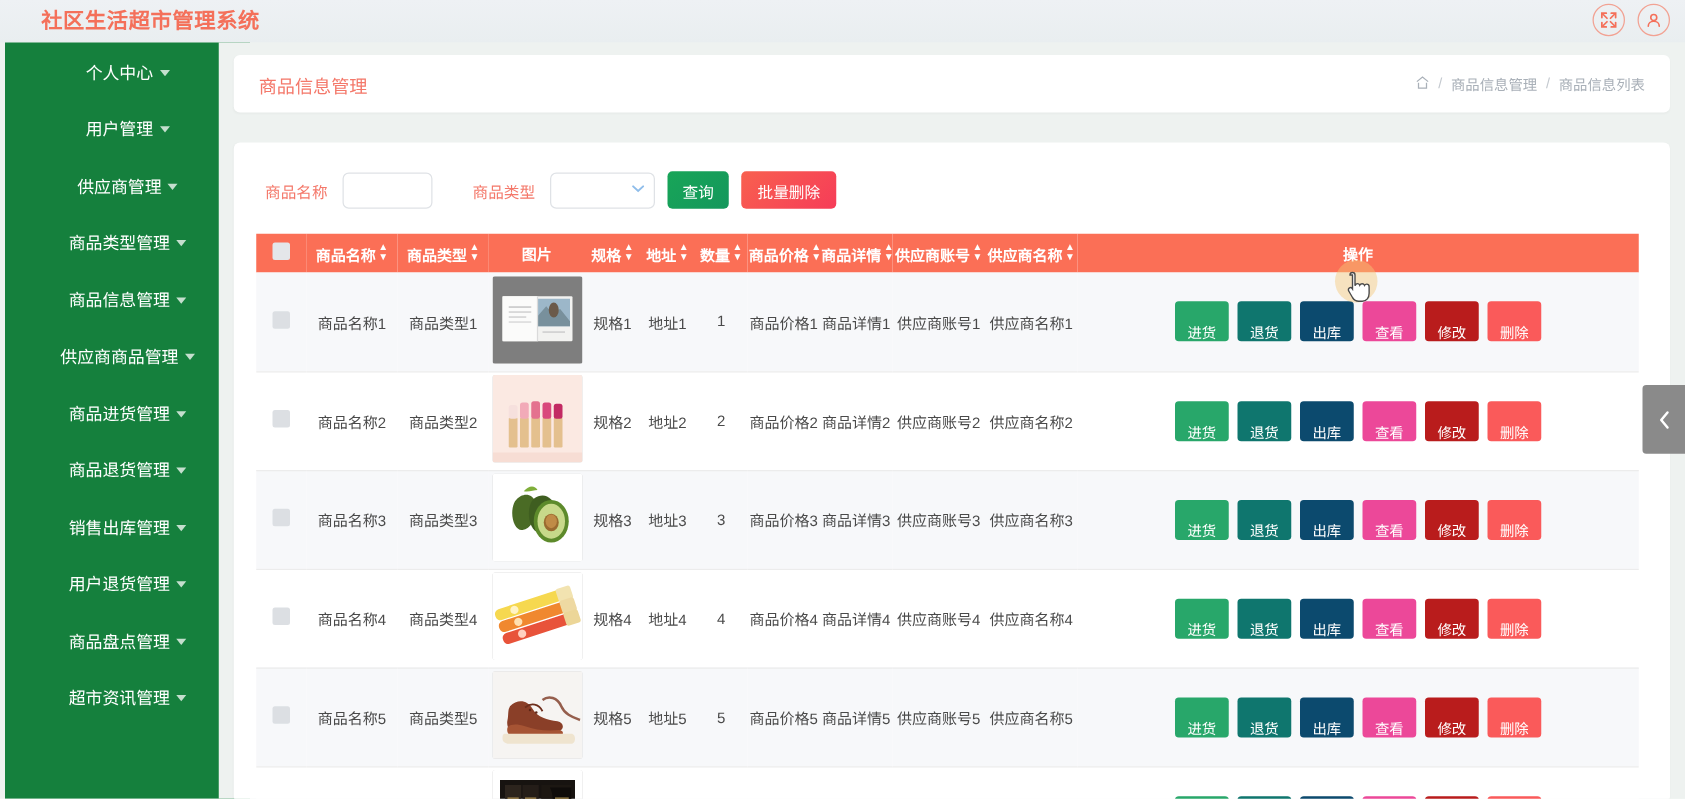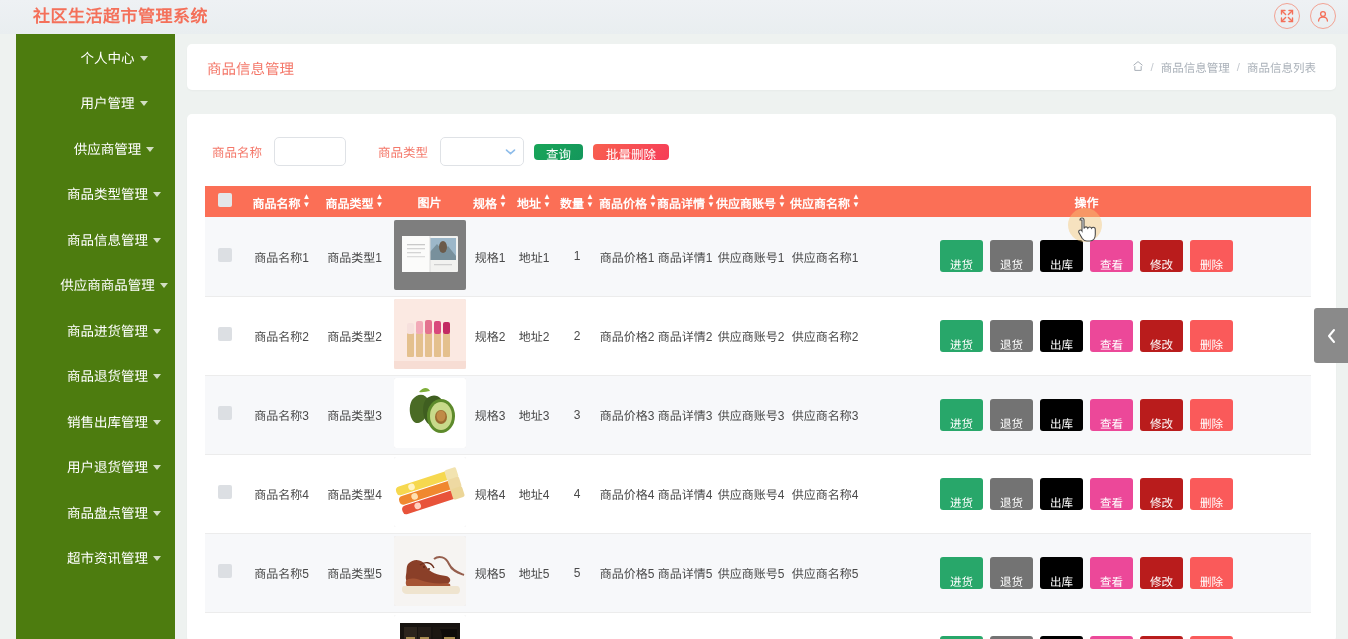--- a/index.html
+++ b/index.html
@@ -33,22 +33,22 @@
   .circ-btn {
     width: 26px; height: 26px; border-radius: 50%;
     border: 1.5px solid #f2a293;
     display: flex; align-items: center; justify-content: center;
     color: #f4705a; background: transparent; cursor: pointer;
   }
   .circ-btn svg { display:block; }
 
   
   .sidebar {
-    position: absolute; left: 16px; top: 34px; width: 196px; height: 605px;
-    background: #4d7c0f;
+    position: absolute; left: 4px; top: 34px; width: 196px; height: 605px;
+    background: #15803d;
     overflow: hidden;
   }
   .menu-item {
     height: 45.5px; display: flex; align-items: center; justify-content: center;
     color: #ffffff; font-size: 13.5px; cursor: pointer;
     gap: 5px; white-space: nowrap;
   }
   .menu-item .caret {
     width: 0; height: 0; border-left: 4.5px solid transparent;
     border-right: 4.5px solid transparent; border-top: 5px solid rgba(255,255,255,.75);
@@ -92,21 +92,21 @@
     width: 84px; height: 29px; border: 1px solid #dfe2e6; border-radius: 5px;
     background: #fff; font-size: 12px; color: #555;
     position: relative; display:flex; align-items:center; padding: 0 8px; cursor: pointer;
   }
   .selbox .chev {
     position: absolute; right: 7px; top: 50%; transform: translateY(-50%);
     color: #9fc4e8; font-size: 10px;
   }
   .btn {
     border: none; border-radius: 4px; color: #fff; font-size: 12.5px;
-    height: 16px; padding: 0 12px; cursor: pointer; font-family: Liberation Sans, sans-serif;
+    height: 30px; padding: 0 12px; cursor: pointer; font-family: Liberation Sans, sans-serif;
   }
   .btn-query { background: linear-gradient(135deg,#18a558 0%, #14975c 100%); }
   .btn-batch { background: linear-gradient(135deg,#f8604f 0%, #f63c58 100%); padding: 0 13px; }
 
   
   .tbl { width: 1106px; border-collapse: collapse; table-layout: fixed; }
   .tbl thead th {
     background: #fb6f56; color: #ffffff; font-size: 12px; font-weight: bold;
     height: 31px; text-align: center; white-space: nowrap;
   }
@@ -130,22 +130,22 @@
     overflow: hidden; position: relative; background:#ddd;
   }
   .thumb svg { display: block; }
 
   .ops { display: flex; gap: 7px; justify-content: center; align-items: center; }
   .opbtn {
     border: none; border-radius: 3px; color: #fff; font-size: 11.5px;
     height: 23px; padding: 16px 10px; cursor: pointer; font-family: inherit; white-space: nowrap;
   }
   .op-green  { background: #28a76a; }
-  .op-green2 { background: #737373; }
-  .op-green3 { background: #000000; }
+  .op-green2 { background: #0f766e; }
+  .op-green3 { background: #0c4a6e; }
   .op-blue   { background: #ec4899; }
   .op-red    { background: #b91c1c; }
   .op-red2   { background: #fa5a5a; }
 
   
   .slide-tab {
     position: absolute; right: 0; top: 308px; width: 34px; height: 55px;
     background: #8a8a8a; display: flex; align-items: center; justify-content: center;
     color: #ffffff; font-size: 16px; cursor: pointer; border-radius: 3px 0 0 3px;
   }

